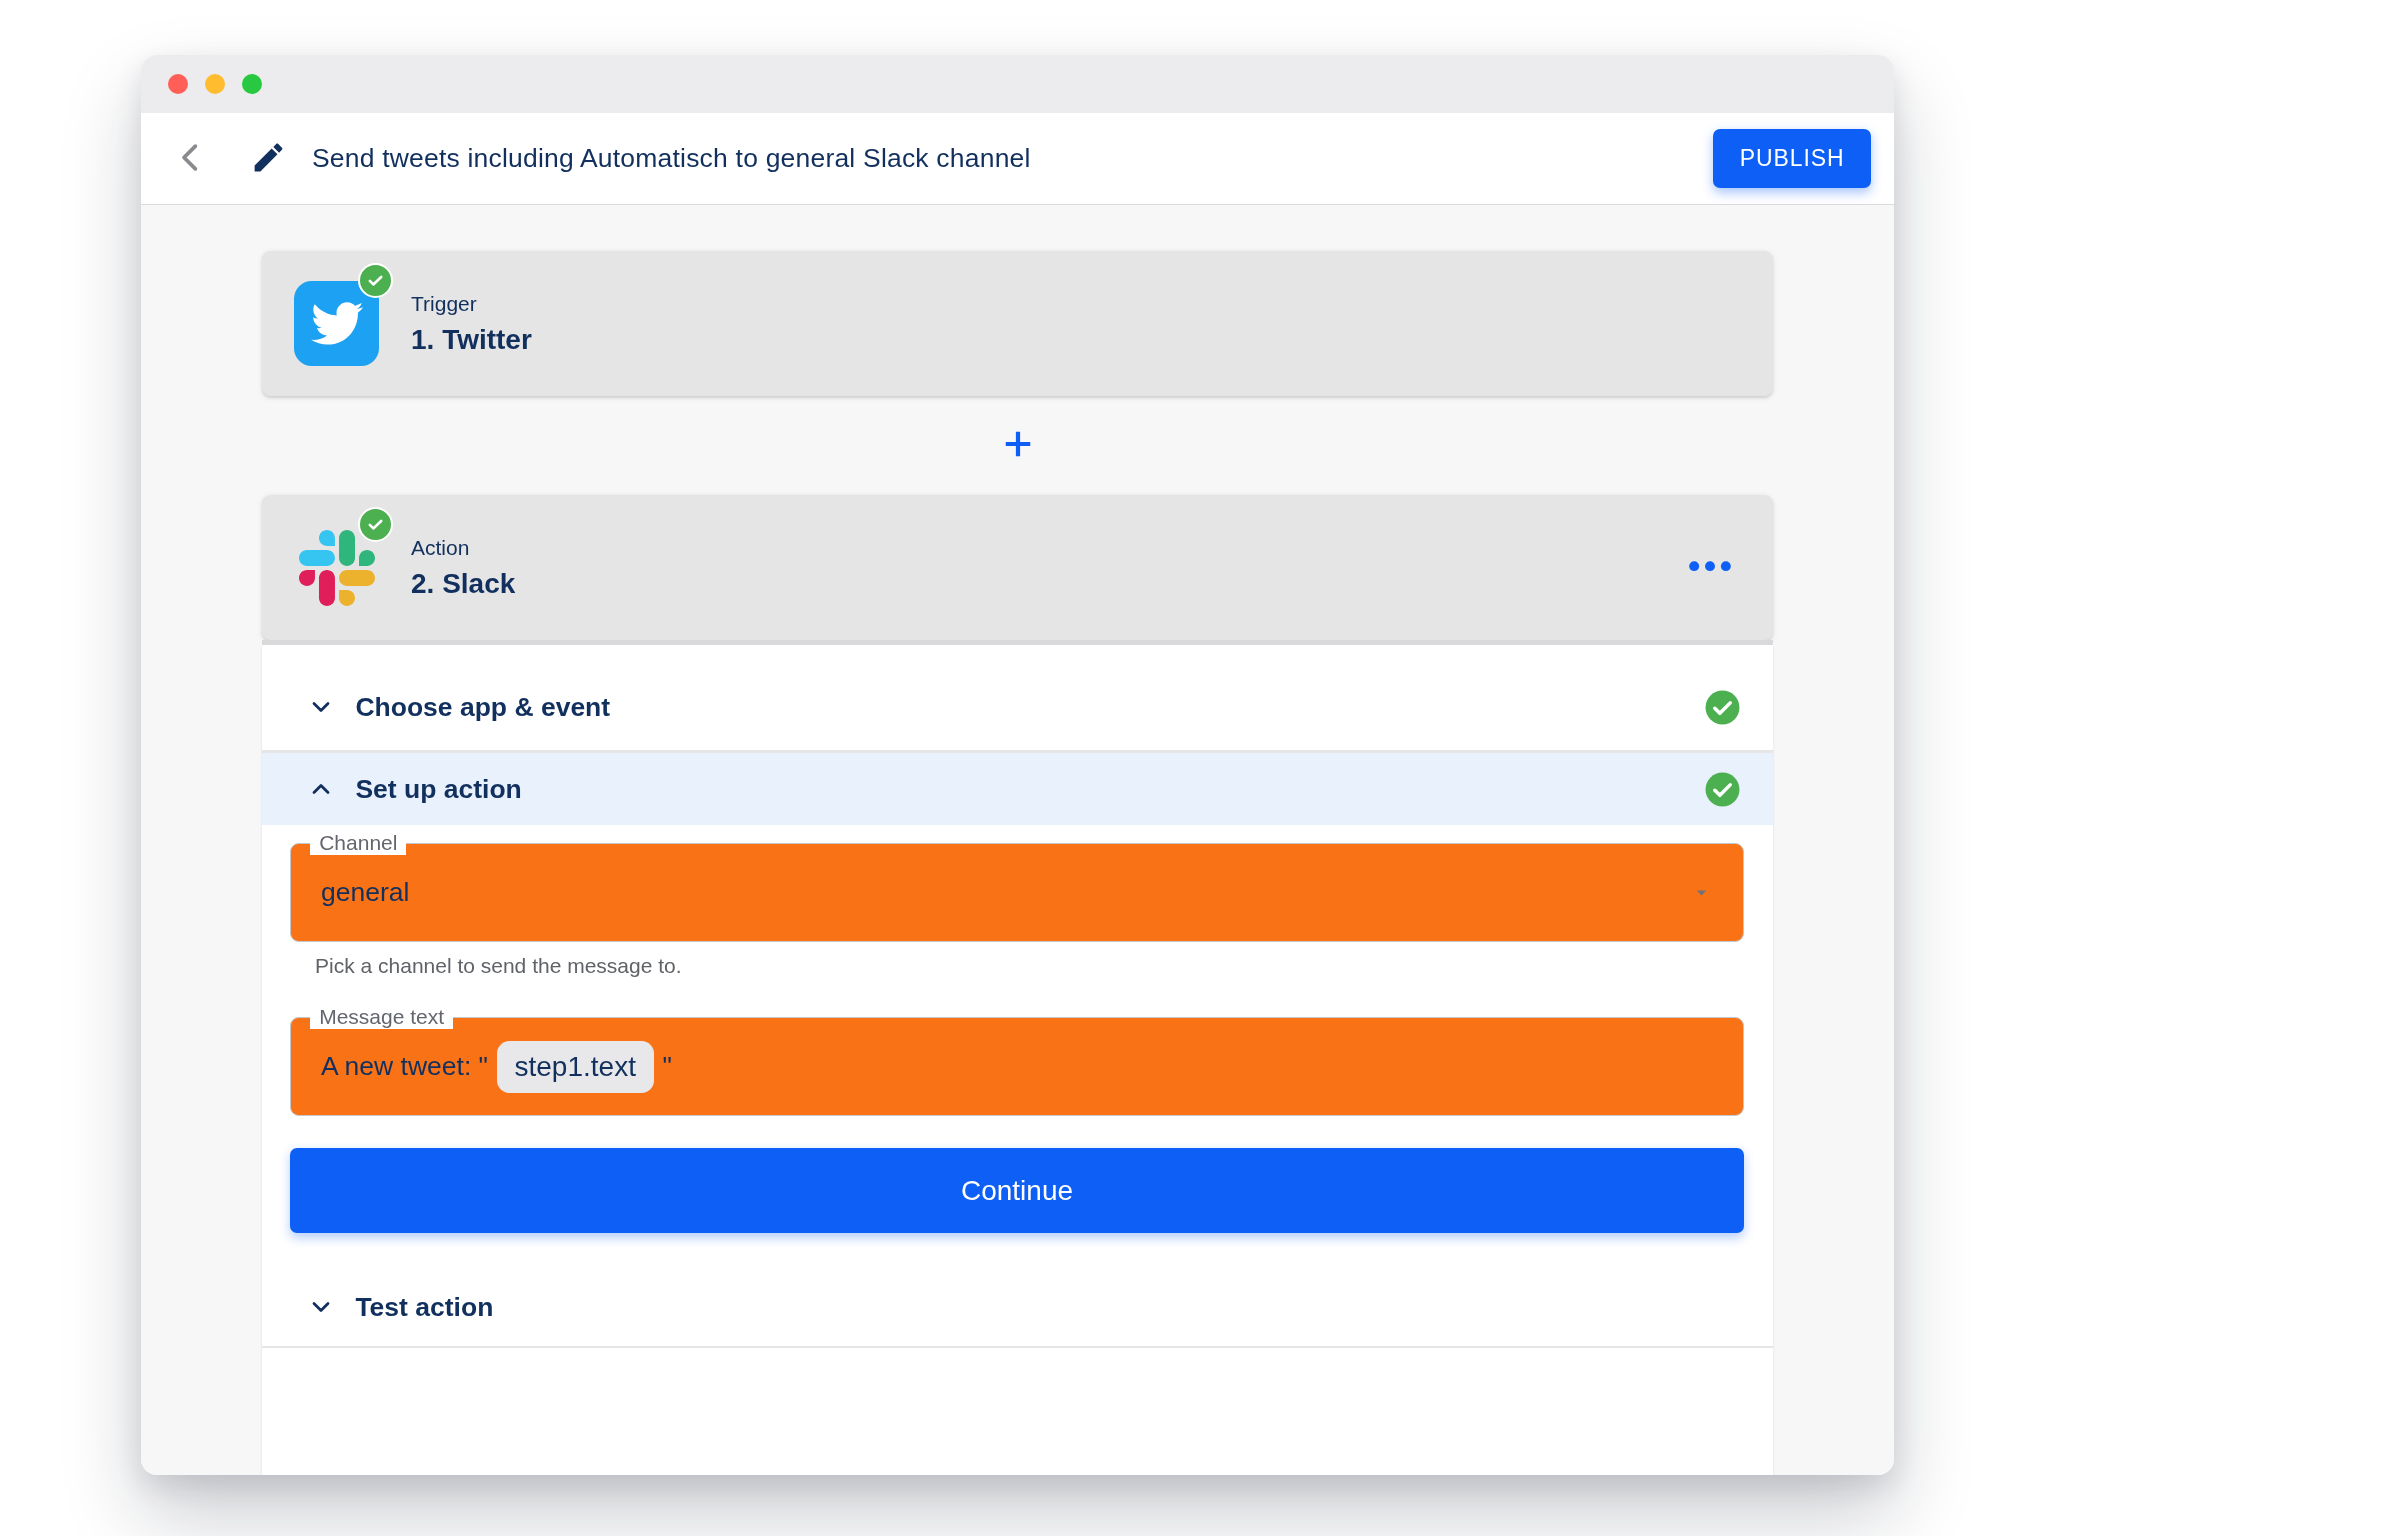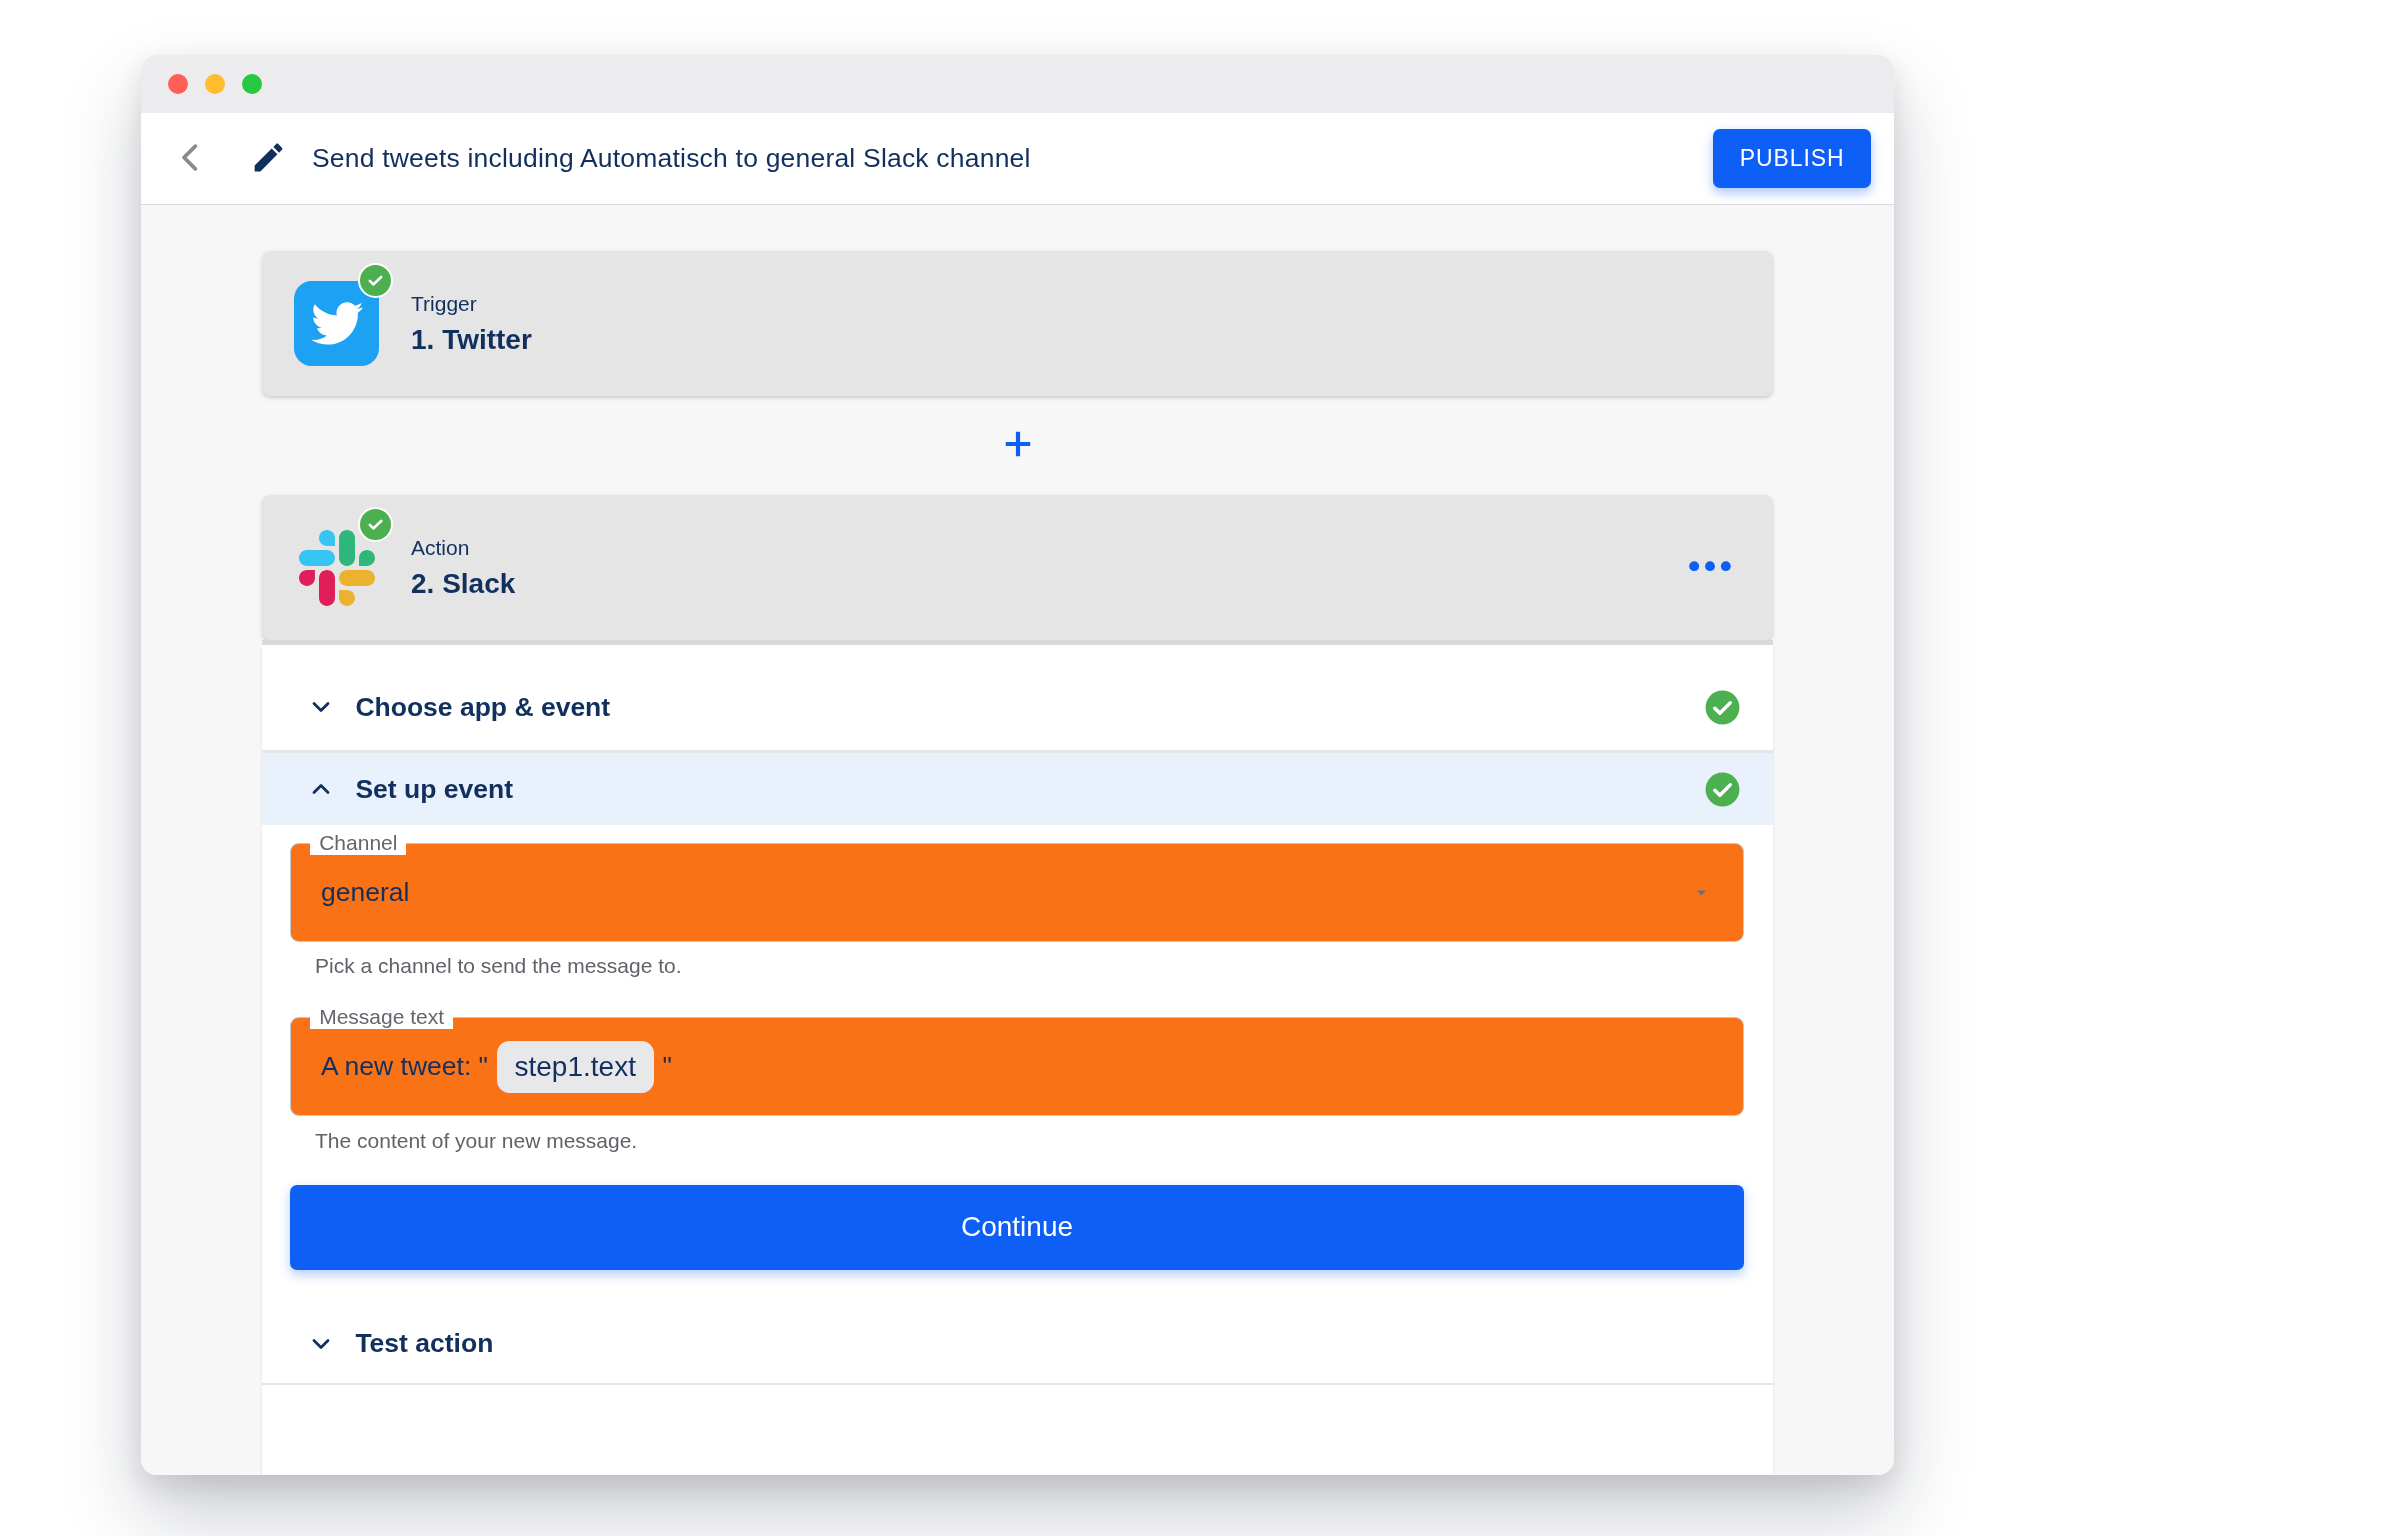--- a/index.html
+++ b/index.html
@@ -222,21 +222,21 @@
         <div class="row-divider"></div>
 
         <div class="row-divider"></div>
 
         <div class="acc-row selected">
           <span class="acc-chevron">
             <svg width="28" height="28" viewBox="0 0 24 24" fill="none" stroke="#12305E" stroke-width="2.4" stroke-linecap="round" stroke-linejoin="round">
                 <path d="M6 15l6-6 6 6"></path>
               </svg>
           </span>
-          <span class="acc-label">Set up event</span>
+          <span class="acc-label">Set up action</span>
           <span class="spacer"></span>
           <span class="check-chip">
             <svg width="37" height="37" viewBox="0 0 24 24">
                 <circle cx="12" cy="12" r="11" fill="#4CAF50"></circle>
                 <path d="M7 12.5l3.3 3.3L17 9" stroke="#fff" stroke-width="2.3" fill="none" stroke-linecap="round" stroke-linejoin="round"></path>
               </svg>
           </span>
         </div>
 
         <div class="form">
@@ -254,21 +254,20 @@
           <div class="helper">Pick a channel to send the message to.</div>
 
           <div class="field message">
             <span class="field-label">Message text</span>
             <span class="msg-line">
               <span>A new tweet: "</span>
               <span class="var-chip">step1.text</span>
               <span>"</span>
             </span>
           </div>
-          <div class="helper">The content of your new message.</div>
 
           <button class="continue-btn">Continue</button>
         </div>
 
         <div class="acc-row test-row">
           <span class="acc-chevron">
             <svg width="28" height="28" viewBox="0 0 24 24" fill="none" stroke="#12305E" stroke-width="2.4" stroke-linecap="round" stroke-linejoin="round">
                 <path d="M6 9l6 6 6-6"></path>
               </svg>
           </span>

